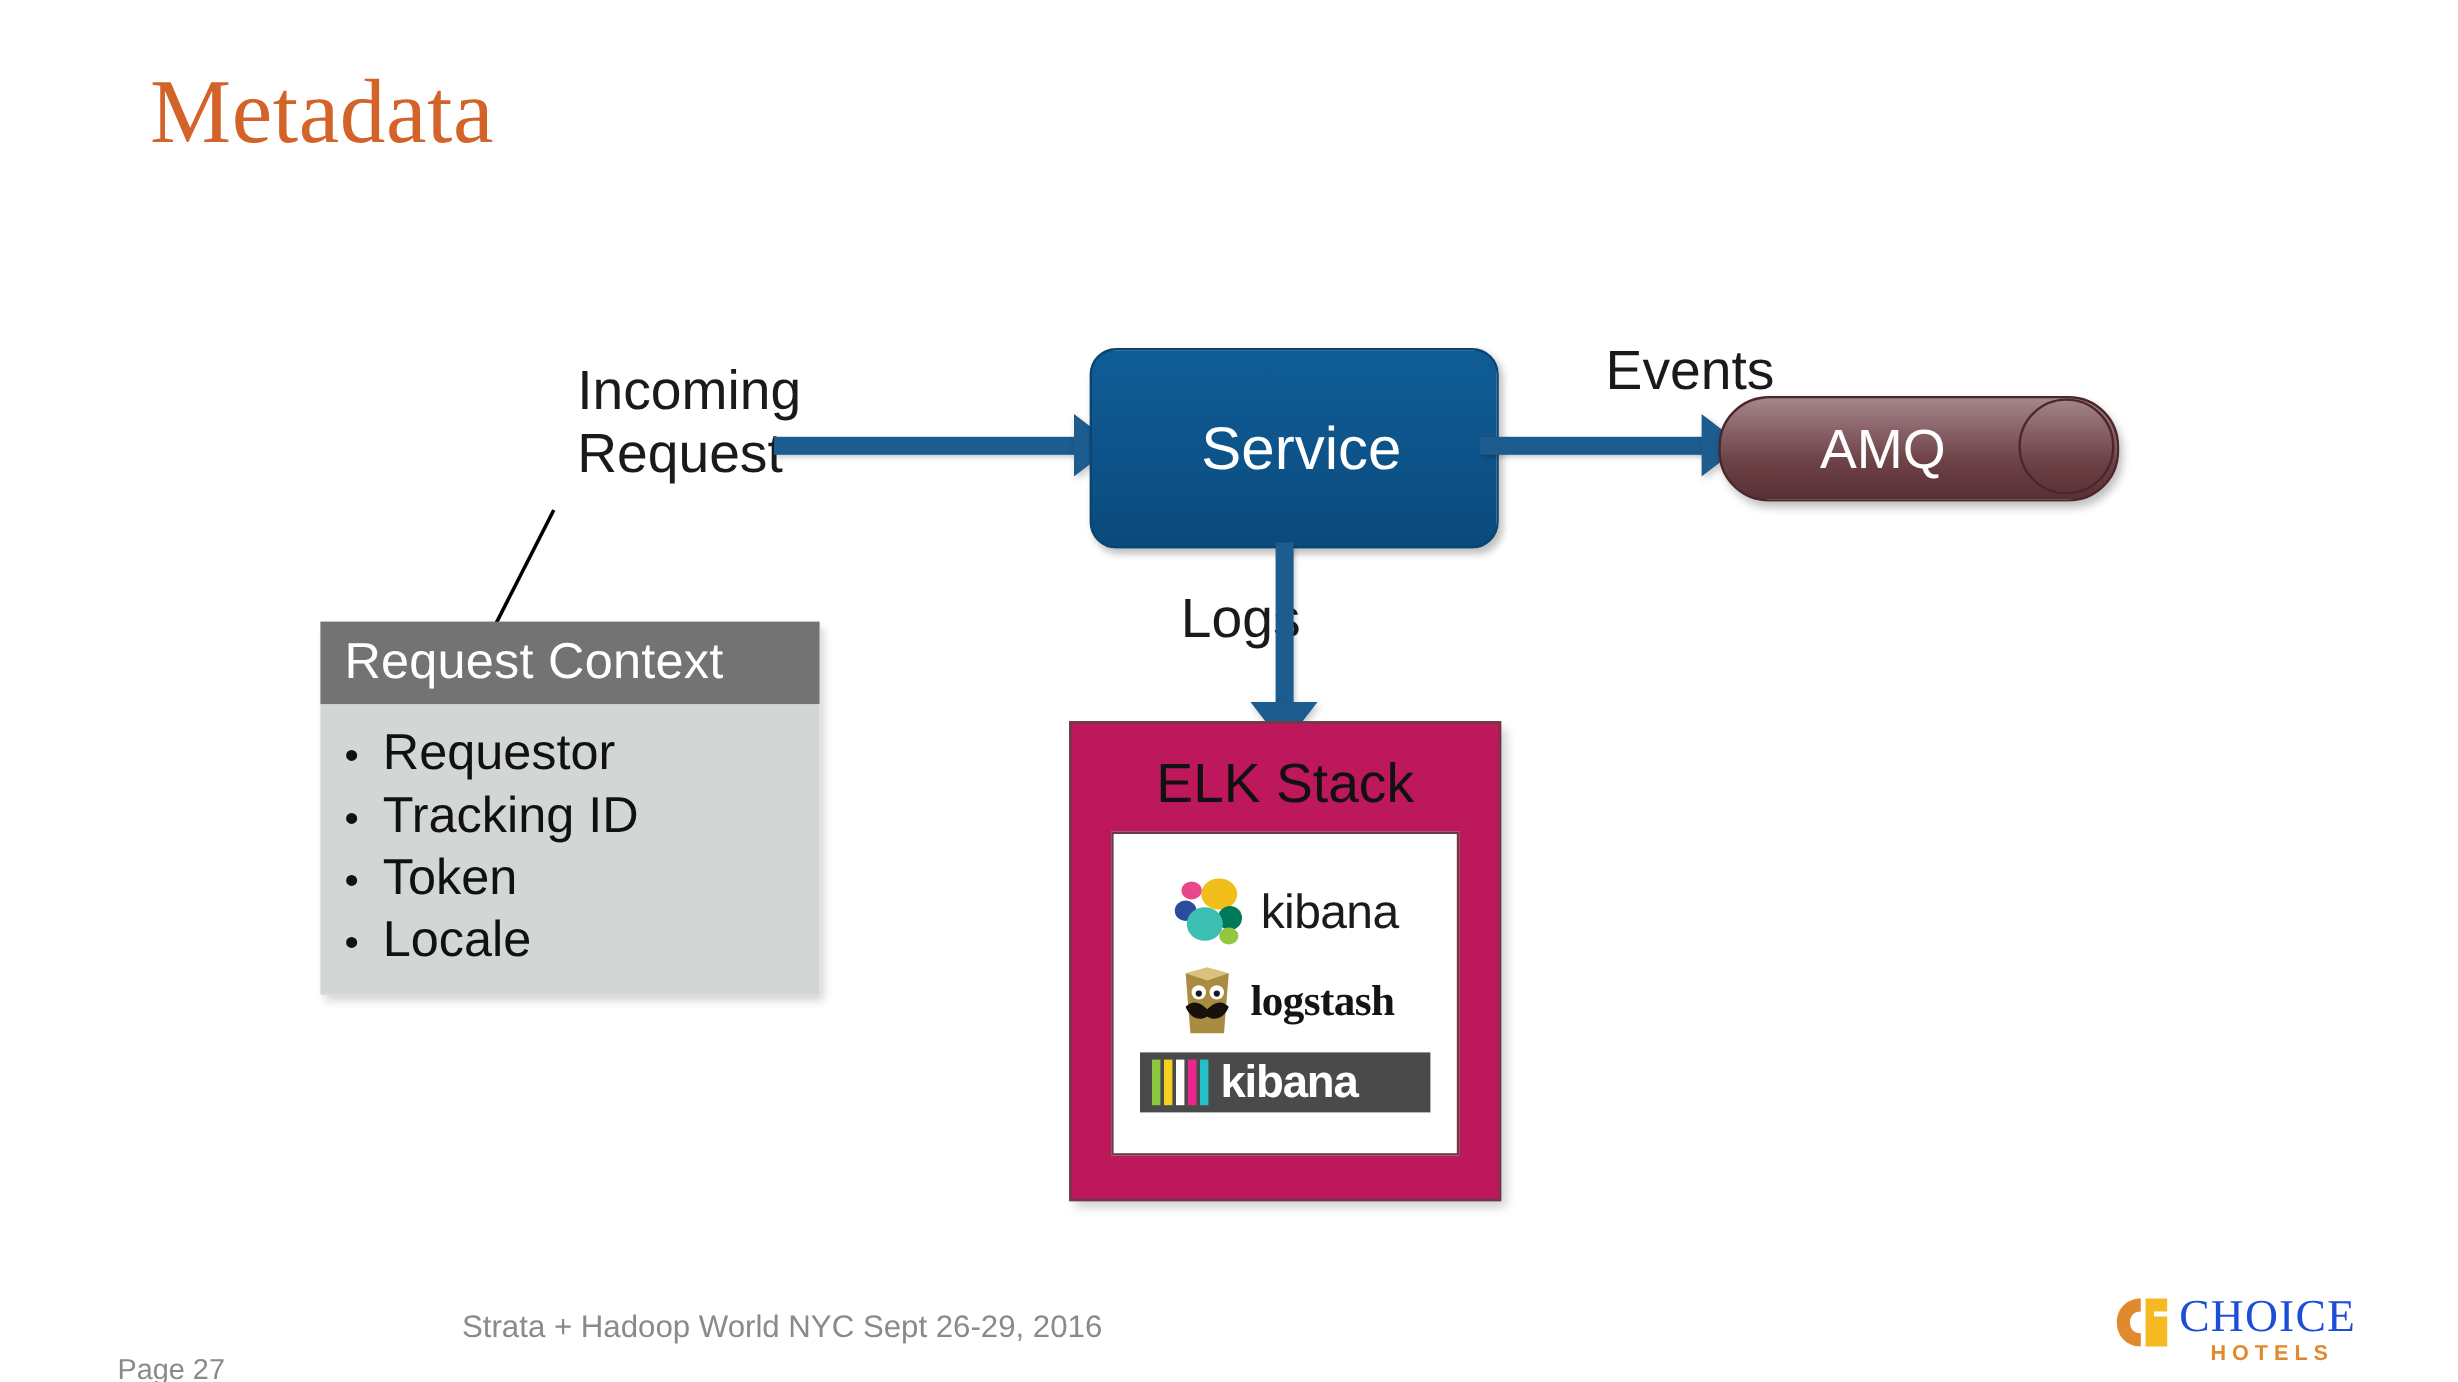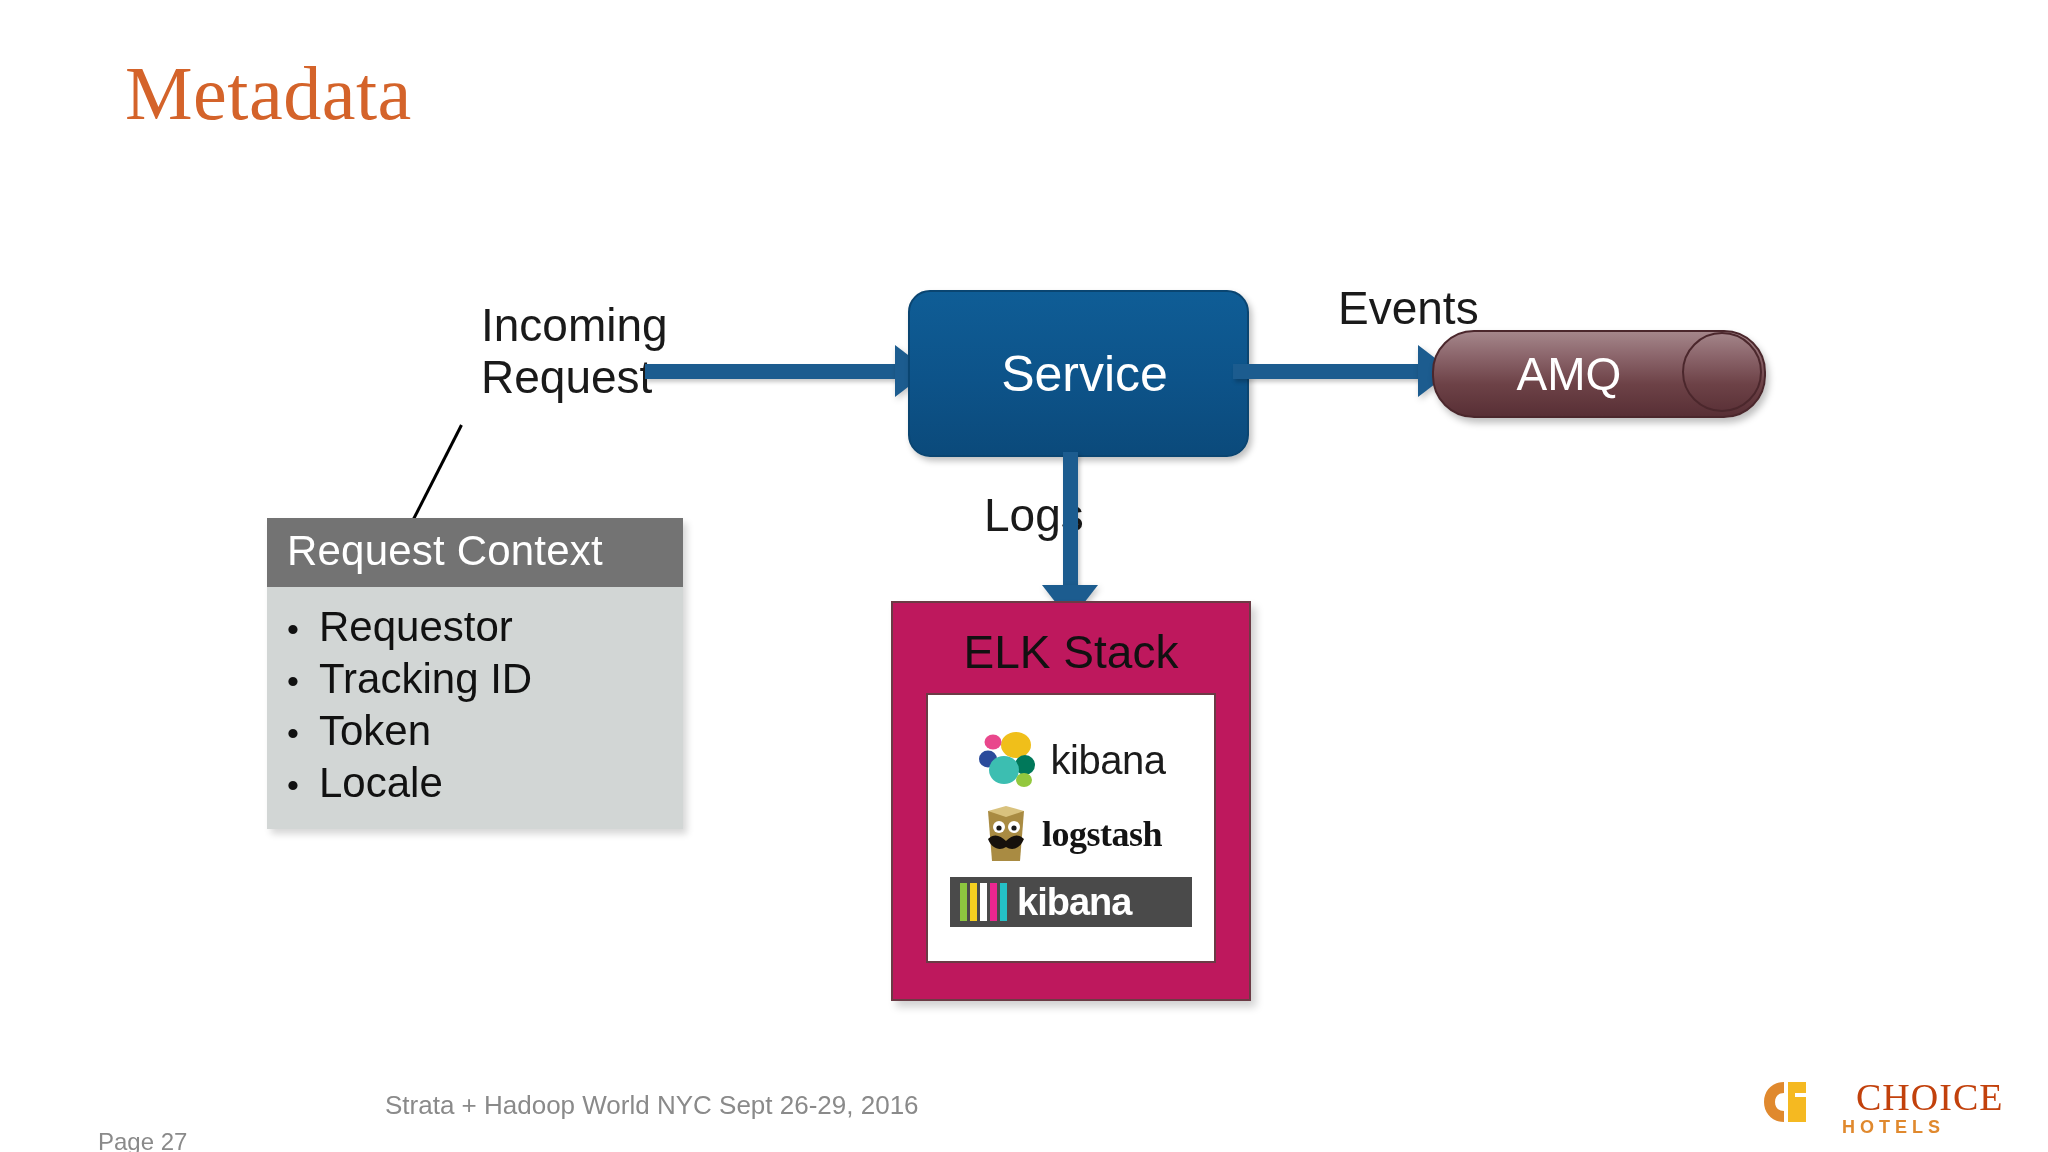--- a/index.html
+++ b/index.html
@@ -314,24 +314,23 @@
     height: 58px;
   }
   #choice-mark { position: absolute; left: 0; top: 2px; width: 46px; height: 44px; }
   #choice-wordmark {
     position: absolute;
     left: 54px;
     top: 0px;
     font-family: "Liberation Serif", serif;
     font-size: 38px;
     font-weight: 400;
-    color: #c2410c;
+    color: #1d4ed8;
     letter-spacing: 1px;
     line-height: 1;
-    margin-left: 40px;
   }
   #choice-subwordmark {
     position: absolute;
     left: 80px;
     top: 40px;
     font-family: "Liberation Sans", sans-serif;
     font-size: 18px;
     font-weight: 700;
     color: #e0892e;
     letter-spacing: 5px;

